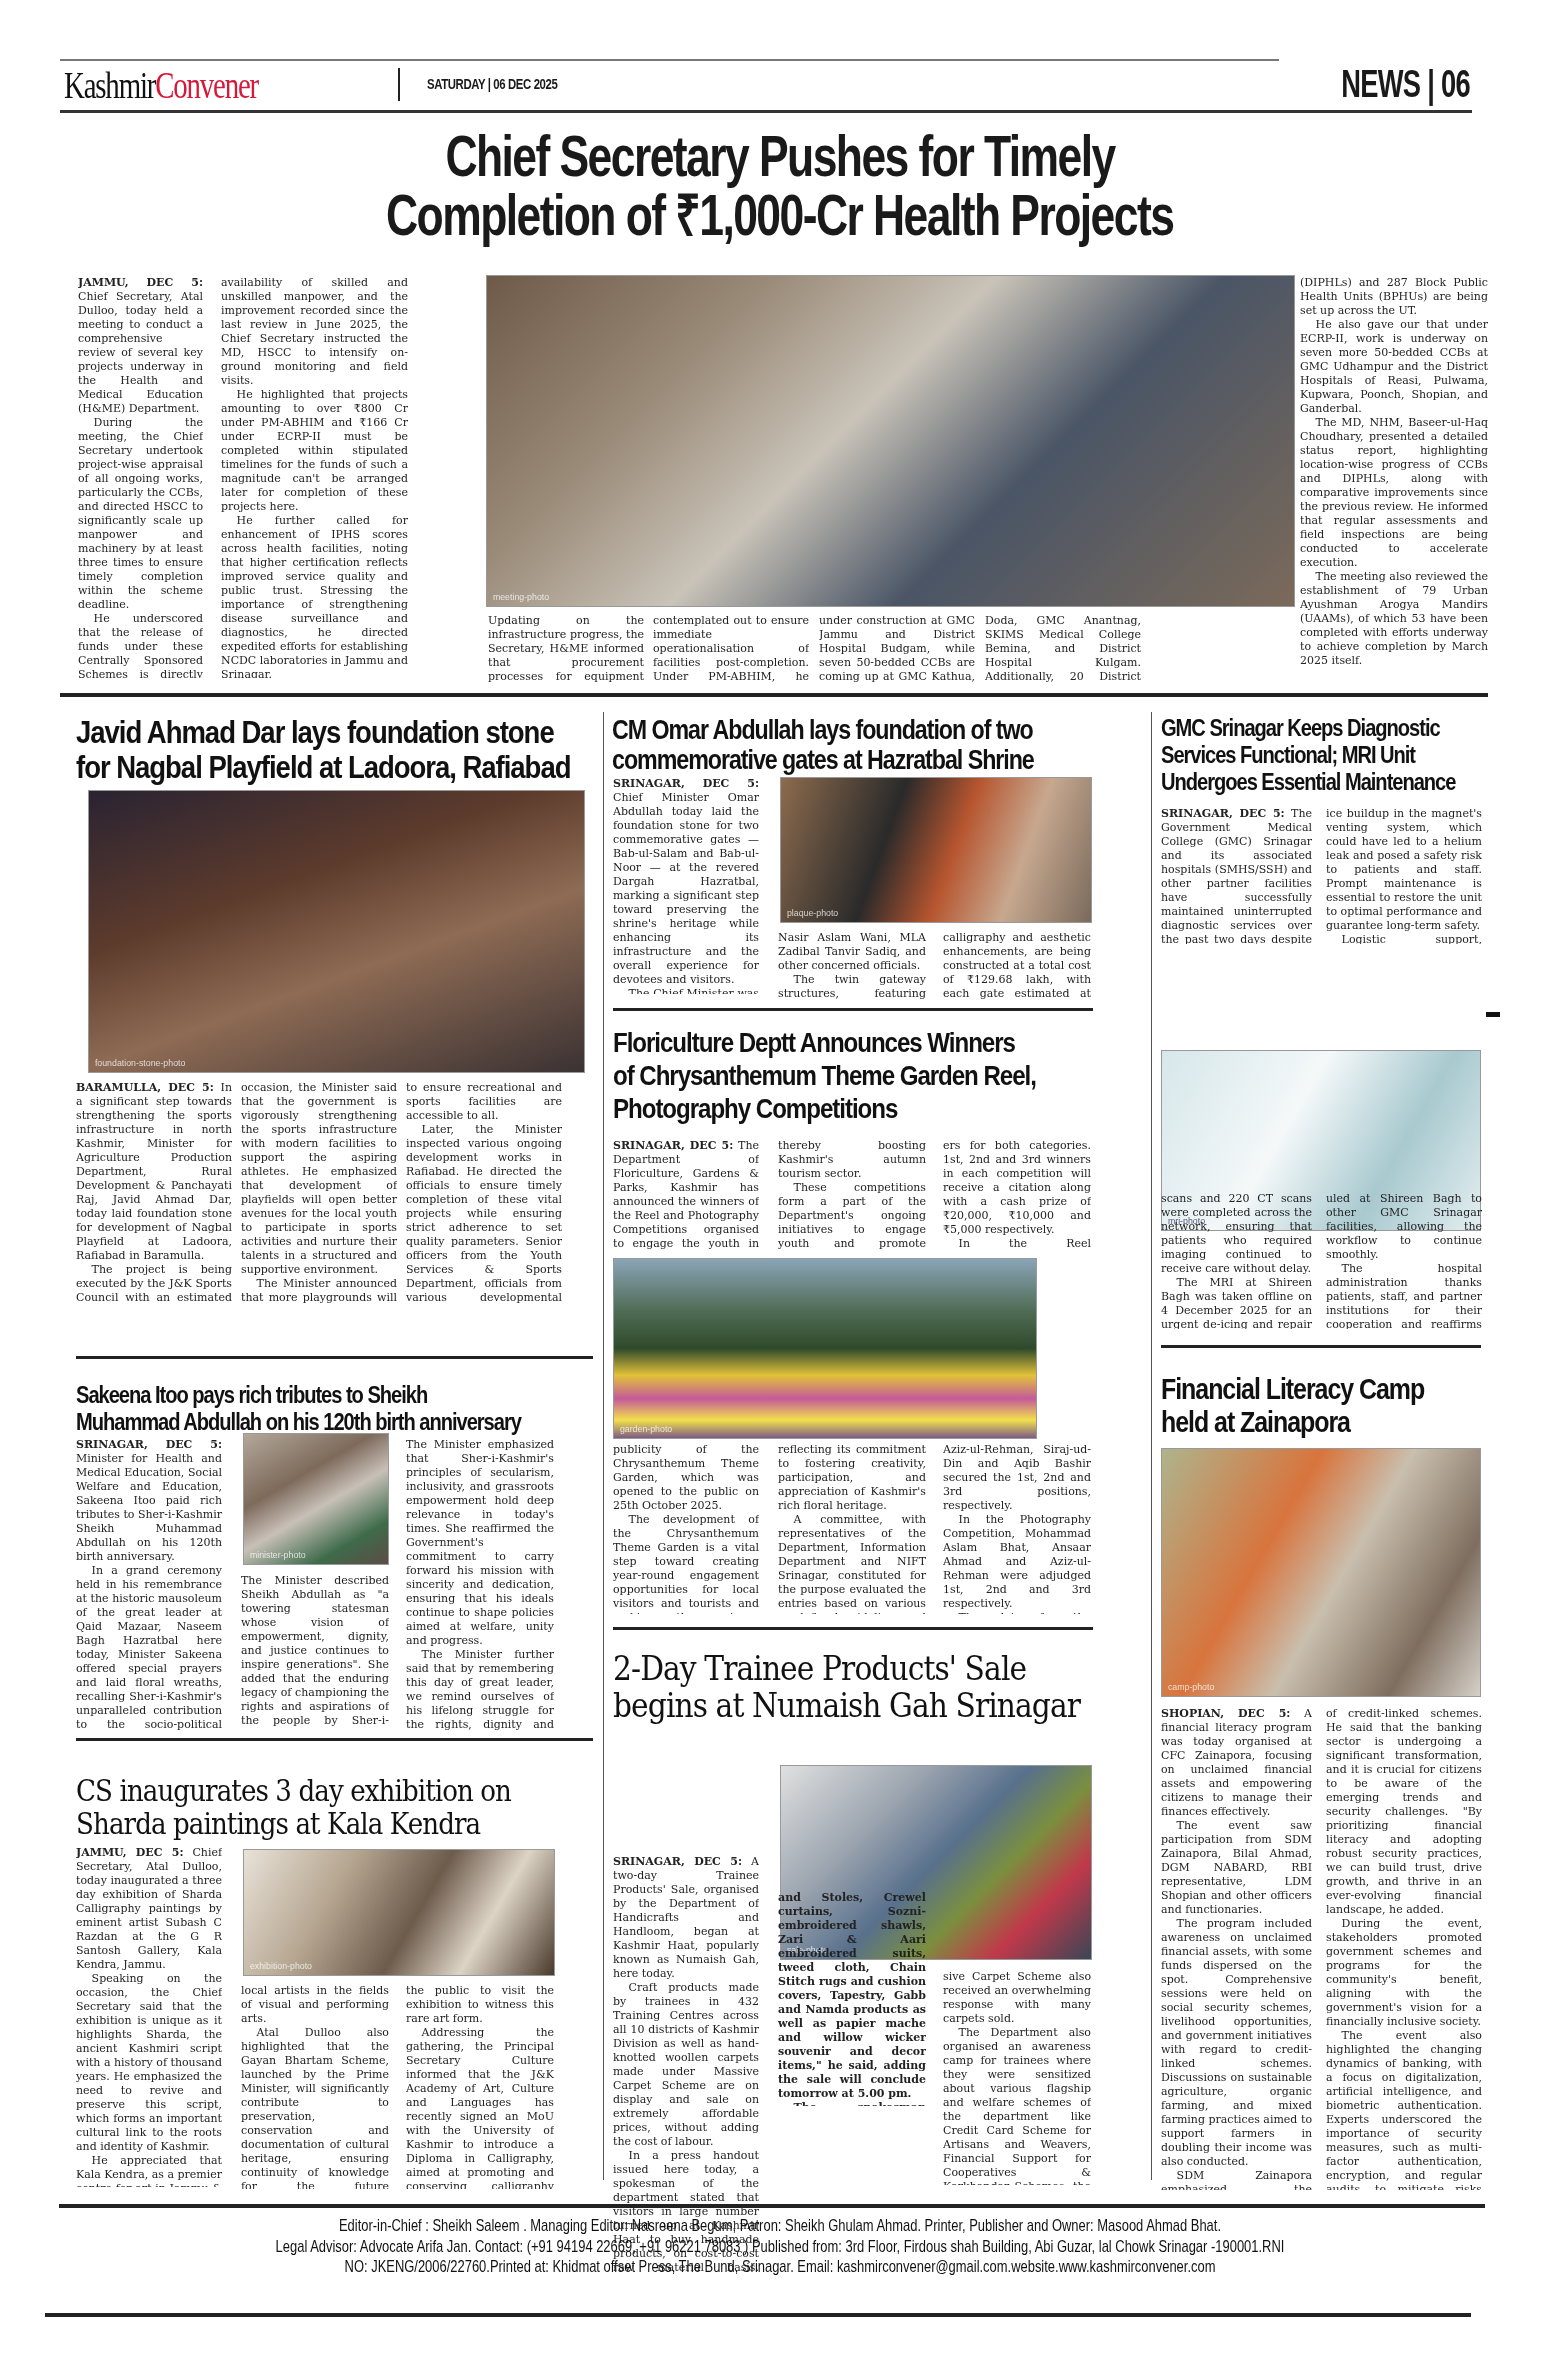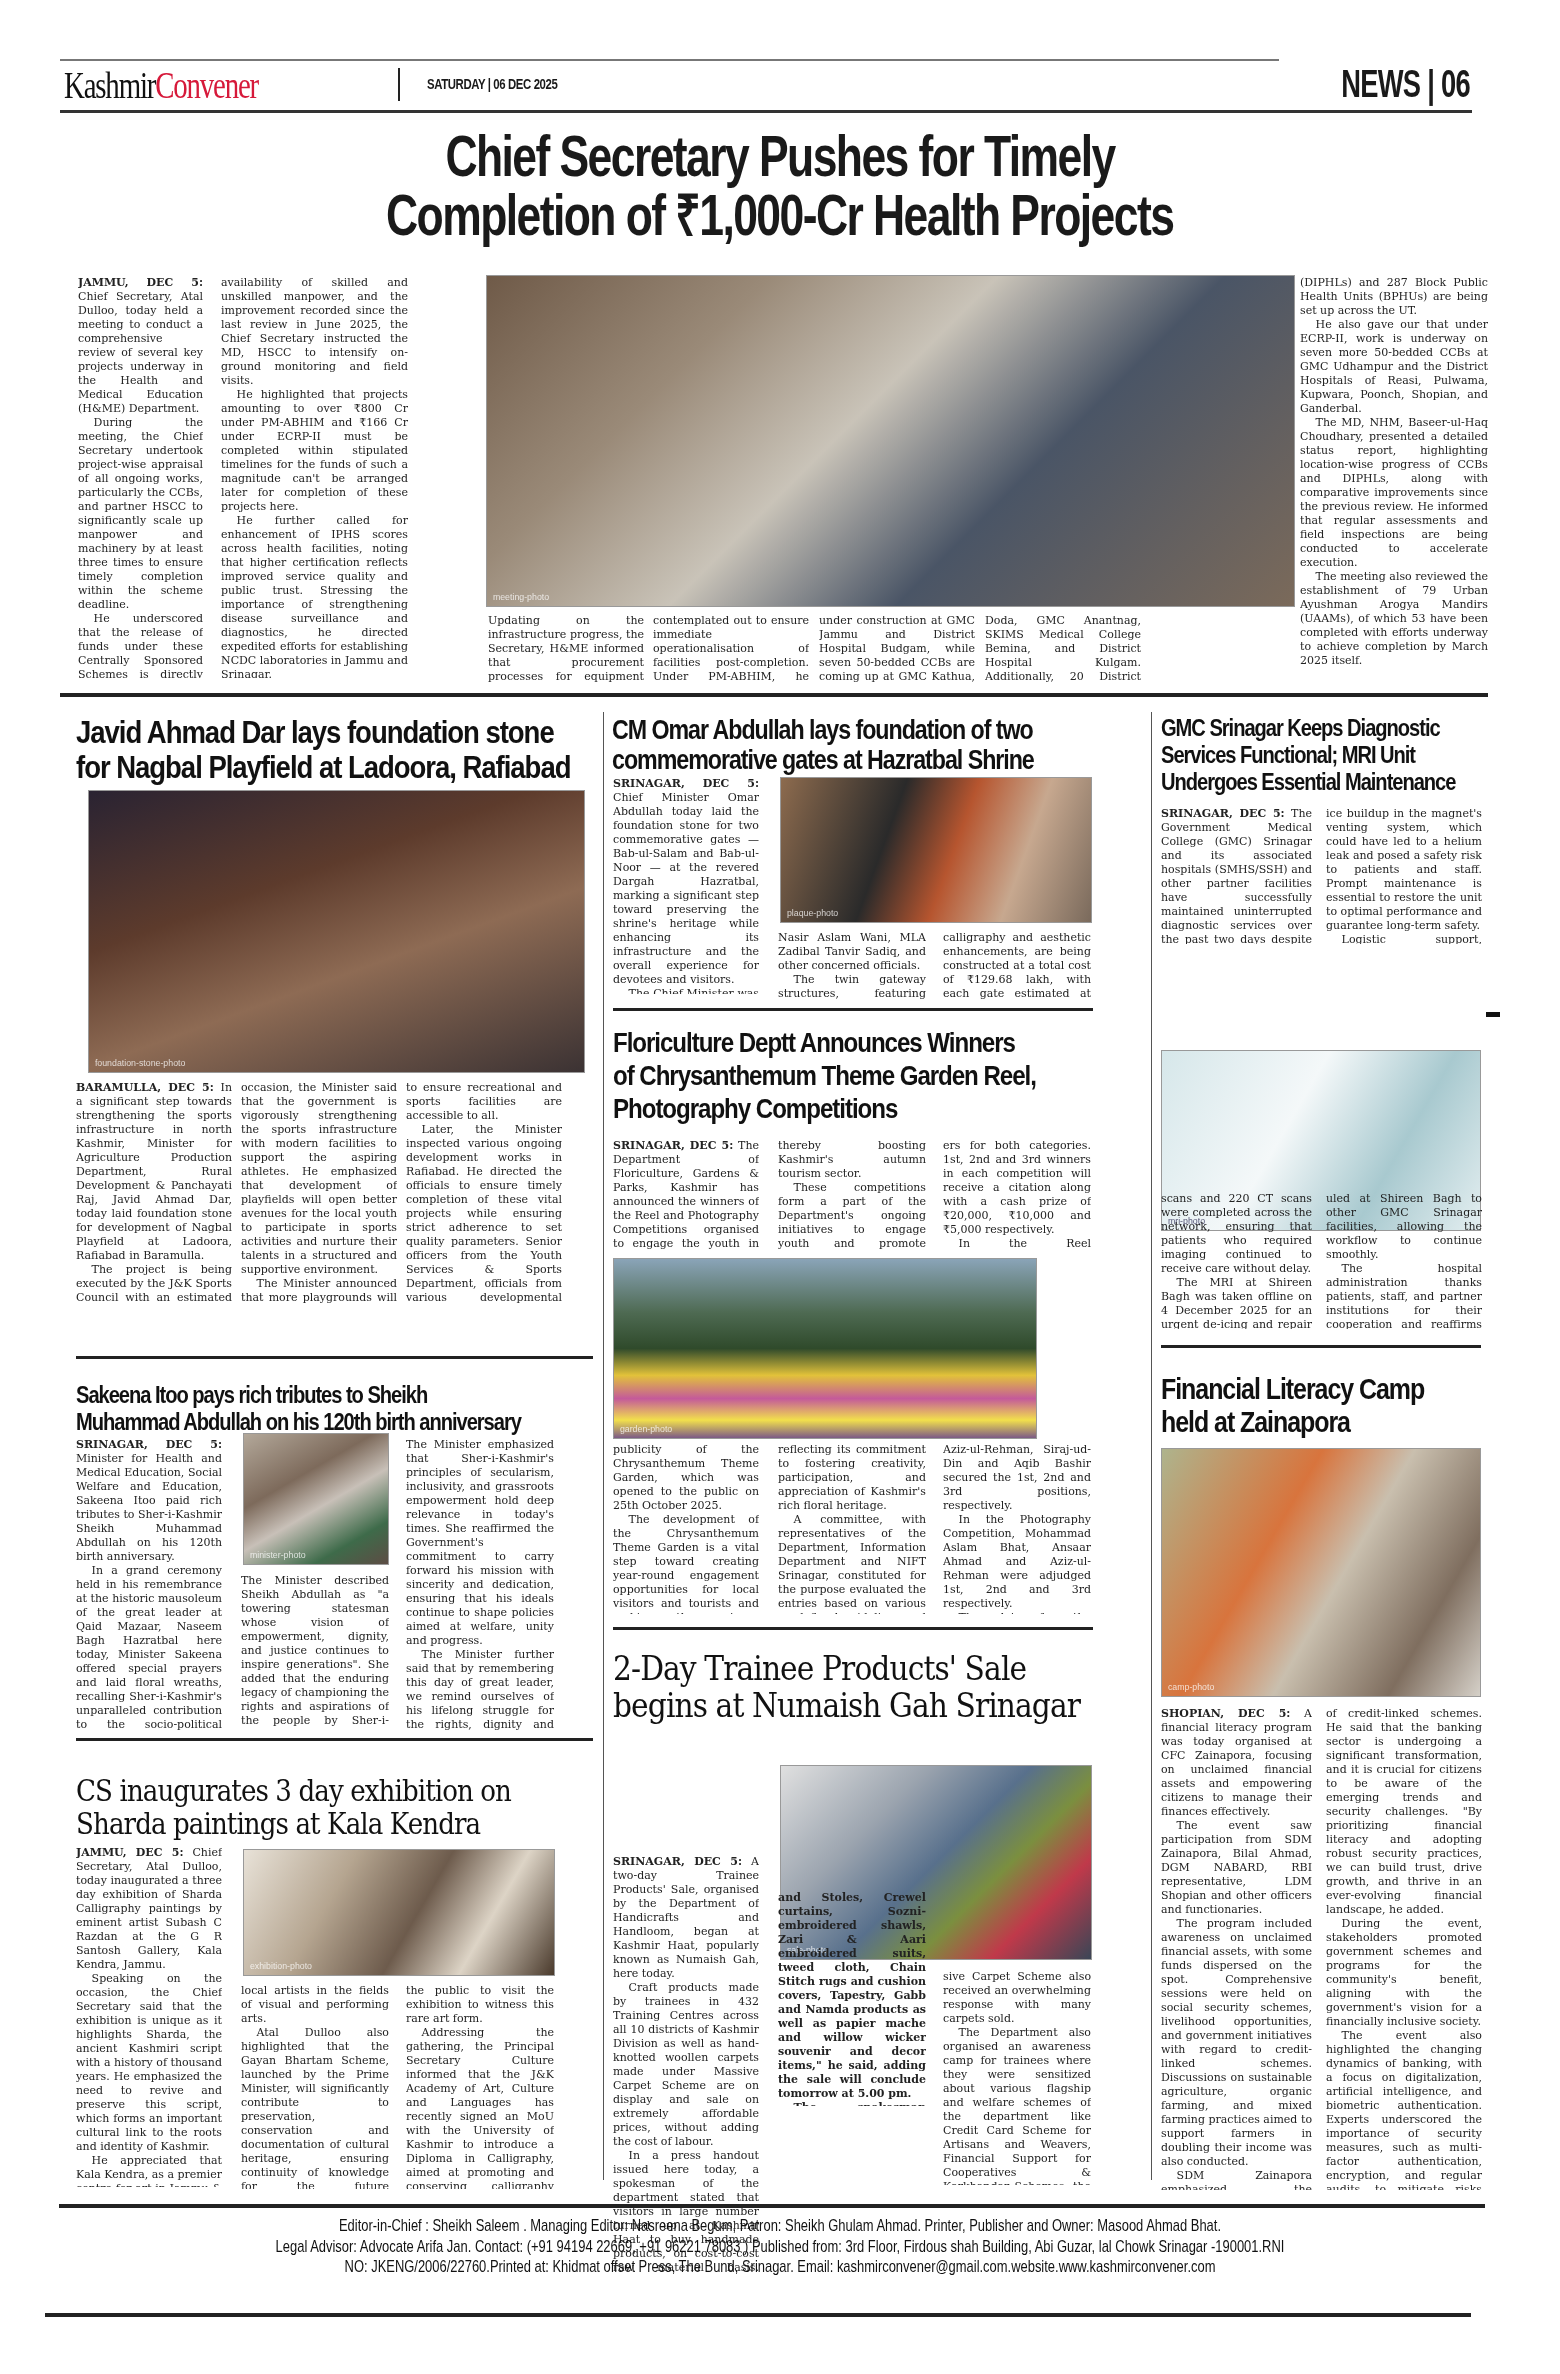--- a/index.html
+++ b/index.html
@@ -62,21 +62,21 @@
 <div class="abs mh-news">NEWS | 06</div>
 <div class="abs mh-rule"></div>
 
 <div class="abs hl-main">
   <span>Chief Secretary Pushes for Timely</span><br>
   <span>Completion of ₹1,000-Cr Health Projects</span>
 </div>
 
 <div class="abs col" style="left:78px;top:276px;width:125px;height:402px;">
   <p><span class="dateline">JAMMU, DEC 5:</span> <span>Chief Secretary, Atal Dulloo, today held a meeting to conduct a comprehensive review of several key projects underway in the Health and Medical Education (H&amp;ME) Department.</span></p>
-  <p>During the meeting, the Chief Secretary undertook project-wise appraisal of all ongoing works, particularly the CCBs, and partner HSCC to significantly scale up manpower and machinery by at least three times to ensure timely completion within the scheme deadline.</p>
+  <p>During the meeting, the Chief Secretary undertook project-wise appraisal of all ongoing works, particularly the CCBs, and directed HSCC to significantly scale up manpower and machinery by at least three times to ensure timely completion within the scheme deadline.</p>
   <p>He underscored that the release of funds under these Centrally Sponsored Schemes is directly linked to the submission of Utilization Certificates, stressing the importance of full fund utilisation before the closure of the schemes.</p>
 
 </div>
 <div class="abs col" style="left:221px;top:276px;width:187px;height:402px;">
   <p style="text-indent:0">availability of skilled and unskilled manpower, and the improvement recorded since the last review in June 2025, the Chief Secretary instructed the MD, HSCC to intensify on-ground monitoring and field visits.</p>
   <p>He highlighted that projects amounting to over ₹800 Cr under PM-ABHIM and ₹166 Cr under ECRP-II must be completed within stipulated timelines for the funds of such a magnitude can't be arranged later for completion of these projects here.</p>
   <p>He further called for enhancement of IPHS scores across health facilities, noting that higher certification reflects improved service quality and public trust. Stressing the importance of strengthening disease surveillance and diagnostics, he directed expedited efforts for establishing NCDC laboratories in Jammu and Srinagar.</p>
 </div>
 <div class="abs photo ph-meeting" style="left:486px;top:275px;width:809px;height:332px;">
   <span class="photo-label">meeting-photo</span>

